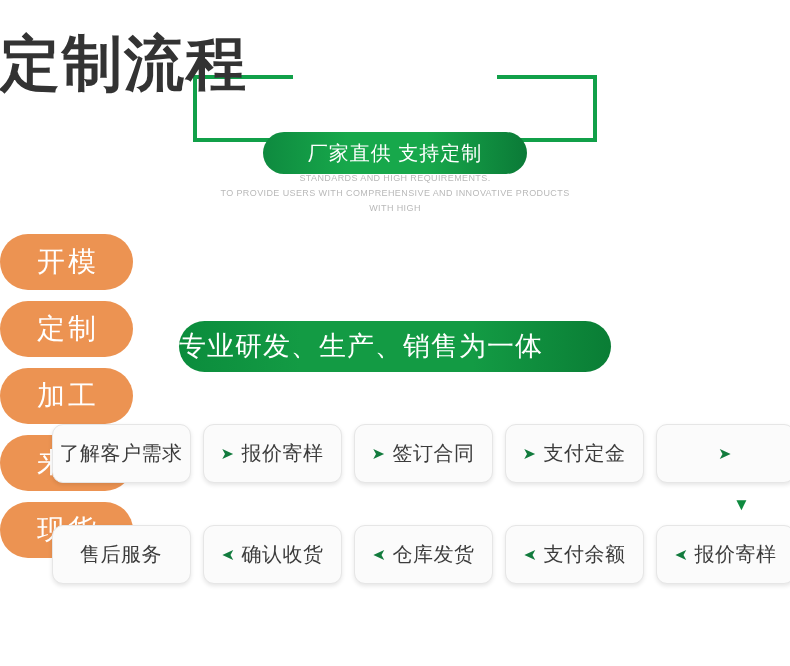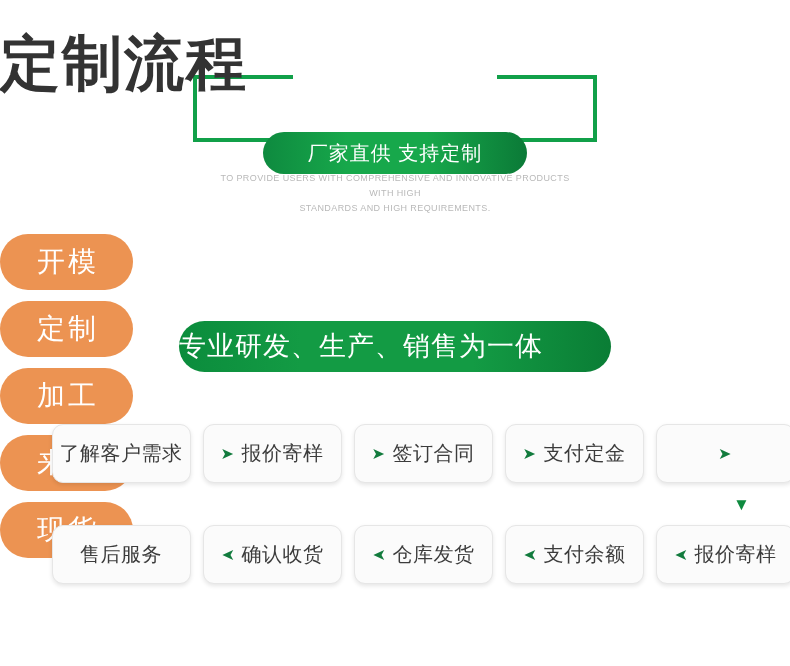--- a/index.html
+++ b/index.html
@@ -199,22 +199,22 @@
 <div class="header">
 
   <div class="bracket bracket-left"></div>
   <div class="bracket bracket-right"></div>
 
   <div class="main-title">定制流程</div>
 
   <div class="subtitle-pill">厂家直供 支持定制</div>
 
   <div class="eng-subtitle">
+    <span class="line-wrap">STANDARDS AND HIGH REQUIREMENTS.</span>
     <span class="line-wrap">TO PROVIDE USERS WITH COMPREHENSIVE AND INNOVATIVE PRODUCTS WITH HIGH</span>
-    <span class="line-wrap">STANDARDS AND HIGH REQUIREMENTS.</span>
   </div>
 </div>
 
 <div class="pill-row">
   <div class="pill">开模</div>
   <div class="pill">定制</div>
   <div class="pill">加工</div>
   <div class="pill">来样</div>
   <div class="pill">现货</div>
 </div>

